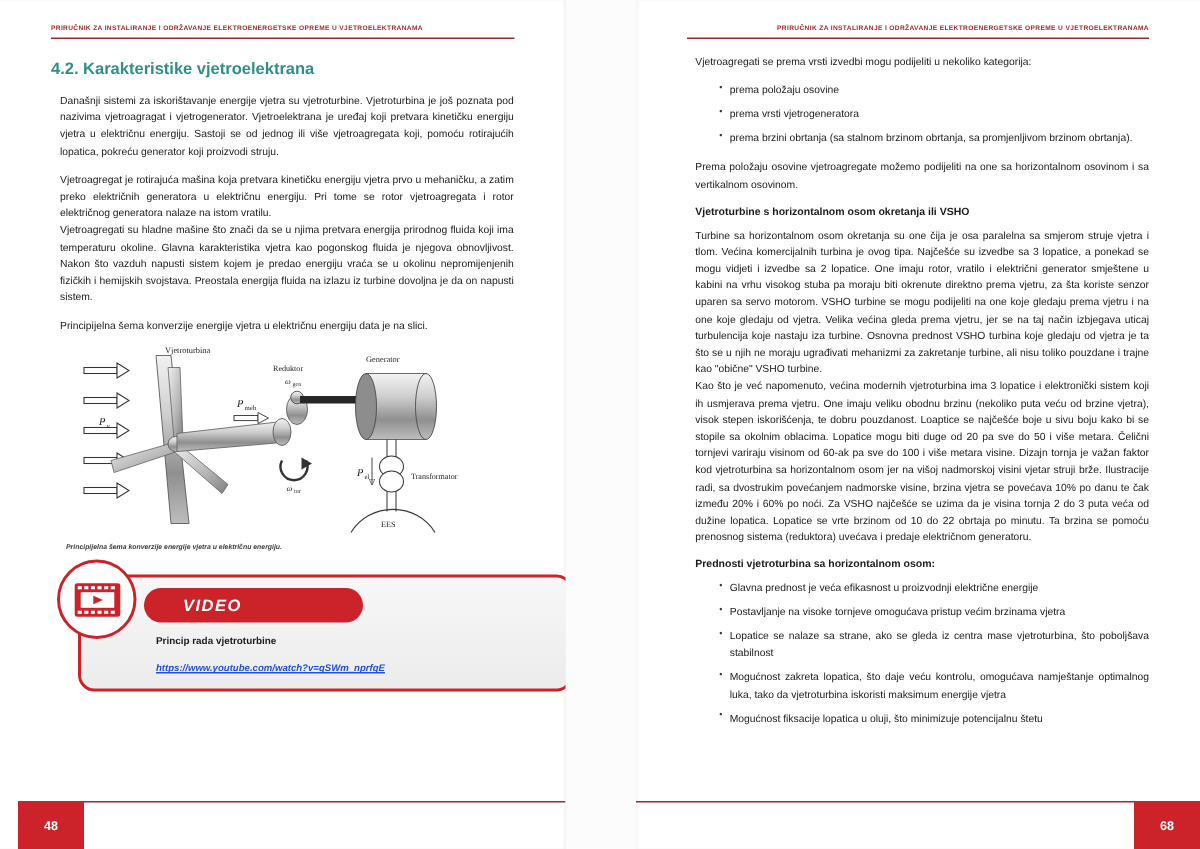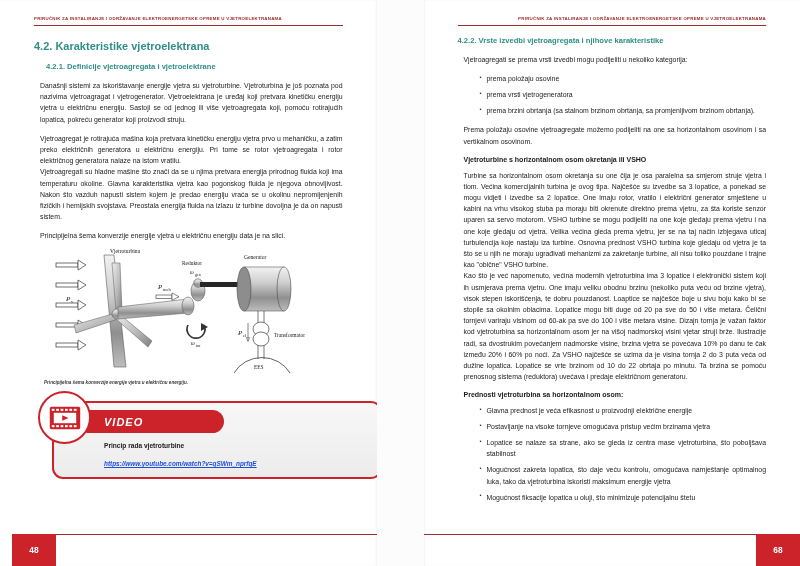--- a/index.html
+++ b/index.html
@@ -119,21 +119,21 @@
     position: relative;
     margin: 16px 0 0 18px;
     width: 330px;
     height: 78px;
     border: 2.2px solid #cc2229;
     border-radius: 11px;
     background: linear-gradient(180deg,#f7f7f7 0%, #ececec 100%);
   }
   .video-badge {
     position: absolute;
-    left: 24px; top: 7px;
+    left: 42px; top: 7px;
     width: 146px; height: 23px;
     background: #cc2229;
     border-radius: 12px;
     color: #ffffff;
     font-size: 11px;
     font-weight: bold;
     font-style: italic;
     letter-spacing: 1px;
     display: flex;
     align-items: center;
@@ -196,21 +196,20 @@
 <body>
 
 <div class="spread">
 
   <div class="page left">
     <div class="runhead">PRIRUČNIK ZA INSTALIRANJE I ODRŽAVANJE ELEKTROENERGETSKE OPREME U VJETROELEKTRANAMA</div>
     <div class="headrule"></div>
 
     <div class="content">
       <h2 class="sec">4.2. Karakteristike vjetroelektrana</h2>
-      <h3 class="subsec">4.2.1. Definicije vjetroagregata i vjetroelektrane</h3>
 
       <p class="body">Današnji sistemi za iskorištavanje energije vjetra su vjetroturbine. Vjetroturbina je još poznata pod nazivima vjetroagragat i vjetrogenerator. Vjetroelektrana je uređaj koji pretvara kinetičku energiju vjetra u električnu energiju. Sastoji se od jednog ili više vjetroagregata koji, pomoću rotirajućih lopatica, pokreću generator koji proizvodi struju.</p>
       <p class="body nogap">Vjetroagregat je rotirajuća mašina koja pretvara kinetičku energiju vjetra prvo u mehaničku, a zatim preko električnih generatora u električnu energiju. Pri tome se rotor vjetroagregata i rotor električnog generatora nalaze na istom vratilu.</p>
       <p class="body">Vjetroagregati su hladne mašine što znači da se u njima pretvara energija prirodnog fluida koji ima temperaturu okoline. Glavna karakteristika vjetra kao pogonskog fluida je njegova obnovljivost. Nakon što vazduh napusti sistem kojem je predao energiju vraća se u okolinu nepromijenjenih fizičkih i hemijskih svojstava. Preostala energija fluida na izlazu iz turbine dovoljna je da on napusti sistem.</p>
       <p class="body">Principijelna šema konverzije energije vjetra u električnu energiju data je na slici.</p>
 
       <div class="figure">
         <div class="figwrap">
           <svg viewBox="0 0 310 128" width="310" height="128">
             <defs>
@@ -346,21 +345,20 @@
 
     <div class="footrule"></div>
     <div class="pagenum">48</div>
   </div>
 
   <div class="page right">
     <div class="runhead">PRIRUČNIK ZA INSTALIRANJE I ODRŽAVANJE ELEKTROENERGETSKE OPREME U VJETROELEKTRANAMA</div>
     <div class="headrule"></div>
 
     <div class="content">
-      <h3 class="subsec tight">4.2.2. Vrste izvedbi vjetroagregata i njihove karakteristike</h3>
 
       <p class="body">Vjetroagregati se prema vrsti izvedbi mogu podijeliti u nekoliko kategorija:</p>
 
       <ul class="bullets">
         <li>prema položaju osovine</li>
         <li>prema vrsti vjetrogeneratora</li>
         <li>prema brzini obrtanja (sa stalnom brzinom obrtanja, sa promjenljivom brzinom obrtanja).</li>
       </ul>
 
 

